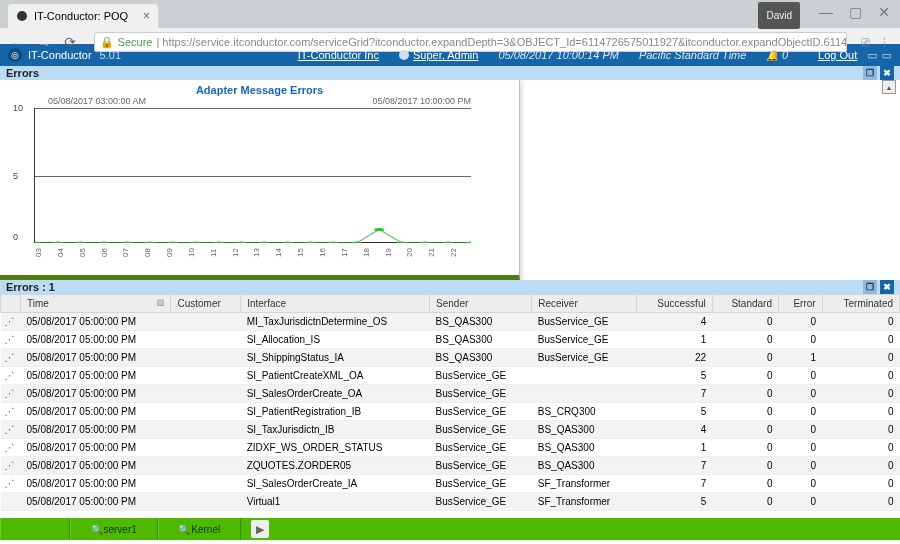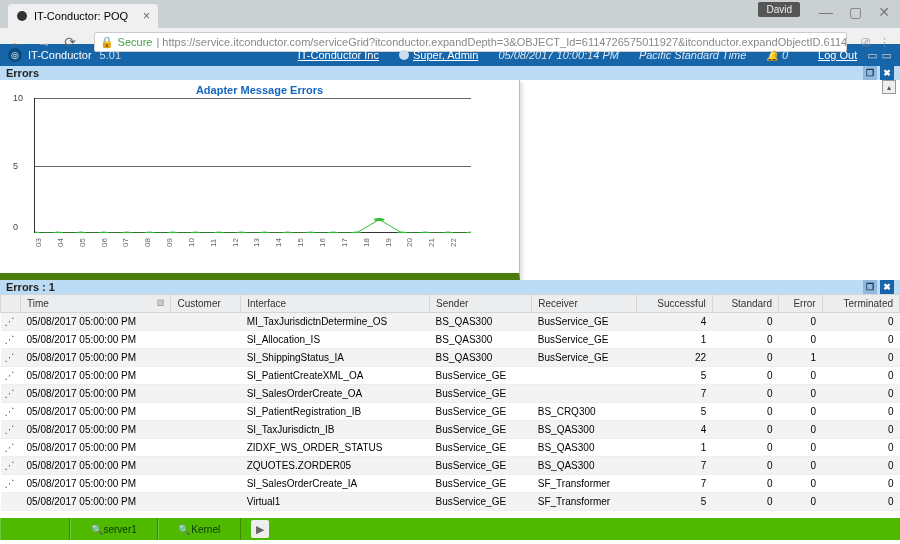--- a/index.html
+++ b/index.html
@@ -4,21 +4,21 @@
 <style>
 * { box-sizing: border-box; margin: 0; padding: 0; }
 body { font-family: Arial, sans-serif; font-size: 11px; background: #f5f5f5; width: 900px; height: 544px; overflow: hidden; position: relative; }
 
 
 .browser-chrome { background: #d8dde0; height: 44px; }
 .tab-bar { height: 28px; display: flex; align-items: flex-end; padding-left: 8px; background: #cbd0d3; }
 .tab { background: #f0f0f0; height: 24px; display: flex; align-items: center; padding: 0 8px; border-radius: 4px 4px 0 0; font-size: 11px; gap: 6px; min-width: 150px; }
 .tab .favicon { width: 12px; height: 12px; }
 .tab .close { margin-left: auto; font-size: 12px; color: #666; }
-.win-profile { position: absolute; top: 2px; right: 100px; background: #555; color: #eee; font-size: 10px; padding: 2px 8px; border-radius: 2px; }
+.win-profile { position: absolute; top: 2px; right: 100px; background: #555; color: #eee; font-size: 10px; padding: 8px 8px; border-radius: 2px; }
 .win-controls { position: absolute; top: 0; right: 0; display: flex; gap: 16px; padding: 4px 10px; color: #777; font-size: 14px; }
 .address-bar { height: 28px; display: flex; align-items: center; gap: 8px; padding: 0 10px; background: #f0f0f0; }
 .nav-icons span { color: #666; font-size: 14px; margin-right: 10px; }
 .url-box { flex: 1; display: flex; align-items: center; background: #fff; border: 1px solid #ccc; border-radius: 2px; height: 20px; padding: 0 6px; font-size: 11px; color: #333; overflow: hidden; white-space: nowrap; }
 .url-box .secure { color: #43a047; font-weight: 500; margin-right: 4px; }
 .url-box .faded { color: #888; }
 .address-bar .right-icons span { margin-left: 6px; color: #888; }
 
 
 .app-header { background: #1565a8; color: #fff; height: 22px; display: flex; align-items: center; padding: 0 8px; font-size: 11px; }
@@ -32,21 +32,21 @@
 .app-header .bell::before { content:"\1F514"; font-size:10px; color:#fff;}
 .header-icons { margin-left: auto; color: #bcd; display:flex;gap:4px;}
 
 
 .content { background: #fff; }
 .panel-header { background: #bcdcf5; height: 14px; display: flex; align-items: center; padding: 0 6px; font-size: 11px; font-weight: bold; color: #222; }
 .panel-header .spacer { flex: 1; }
 .panel-header .icon-btn { width:14px;height:14px;display:flex;align-items:center;justify-content:center;background:#8fb9e0;margin-left:3px;font-size:9px;color:#234;}
 .panel-header .close-btn { background:#1565a8;color:#fff;}
 
-.chart-area { background:#fff; padding: 4px 8px 2px 8px; height: 200px; border-bottom:7px solid #4d7c0f;}
+.chart-area { background:#fff; padding: 4px 8px 2px 8px; height: 200px; border-bottom:5px solid #4d7c0f;}
 .chart-title { color: #1565c0; text-align: center; font-size: 11px; font-weight: bold; }
 .chart-times { display:flex; justify-content: space-between; font-size: 9px; color:#666; padding: 0 40px;}
 .chart-plot { position: relative; height: 135px; margin: 2px 0 0 26px; border-left:1px solid #333; }
 .chart-plot .baseline { position:absolute; left:0; right:40px; bottom:0; border-bottom:1px solid #333;}
 .chart-plot .gridline { position:absolute; left:0; right:40px; border-top:1px solid #666;}
 .chart-plot .ylabel { position:absolute; left:-22px; font-size:9px; color:#444; transform:translateY(-50%);}
 .chart-plot svg { position:absolute; left:0; bottom:0; width: calc(100% - 40px); height:100%; }
 .chart-xticks { display:flex; margin-left:26px; margin-right:40px;}
 .chart-xticks span { flex:1; text-align:center; font-size:8px; color:#666; writing-mode: vertical-rl; transform: rotate(180deg); height:20px;}
 
@@ -132,20 +132,24 @@
 <div class="content">
 
   <div class="panel-header">
     <span>Errors</span>
     <div class="spacer"></div>
     <div class="icon-btn">❐</div>
     <div class="icon-btn close-btn">✖</div>
   </div>
   <div class="chart-area" style="width:520px;border-right:1px solid #bbb;box-shadow:2px 2px 4px rgba(0,0,0,.15);">
     <div class="chart-title">Adapter Message Errors</div>
+    <div class="chart-times">
+      <span>05/08/2017 03:00:00 AM</span>
+      <span>05/08/2017 10:00:00 PM</span>
+    </div>
     <div class="chart-plot">
       <div class="baseline"></div>
       <div class="gridline" style="top:0%"></div>
       <div class="gridline" style="top:50%"></div>
       <div class="ylabel" style="bottom:-4px">0</div>
       <div class="ylabel" style="top:50%">5</div>
       <div class="ylabel" style="top:0%">10</div>
       <svg id="chart-svg" preserveAspectRatio="none" viewBox="0 0 100 100">
           <path d="M0,100 L5.263157894736842,100 L10.526315789473683,100 L15.789473684210526,100 L21.052631578947366,100 L26.31578947368421,100 L31.57894736842105,100 L36.84210526315789,100 L42.10526315789473,100 L47.368421052631575,100 L52.63157894736842,100 L57.89473684210527,100 L63.1578947368421,100 L68.42105263157895,100 L73.68421052631578,100 L78.94736842105263,90 L84.21052631578947,100 L89.47368421052632,100 L94.73684210526315,100 L100,100" stroke="#2dbf2d" stroke-width="1" fill="none" vector-effect="non-scaling-stroke"></path>
           <circle cx="0" cy="100" r="1.2" fill="#2dbf2d"></circle>

